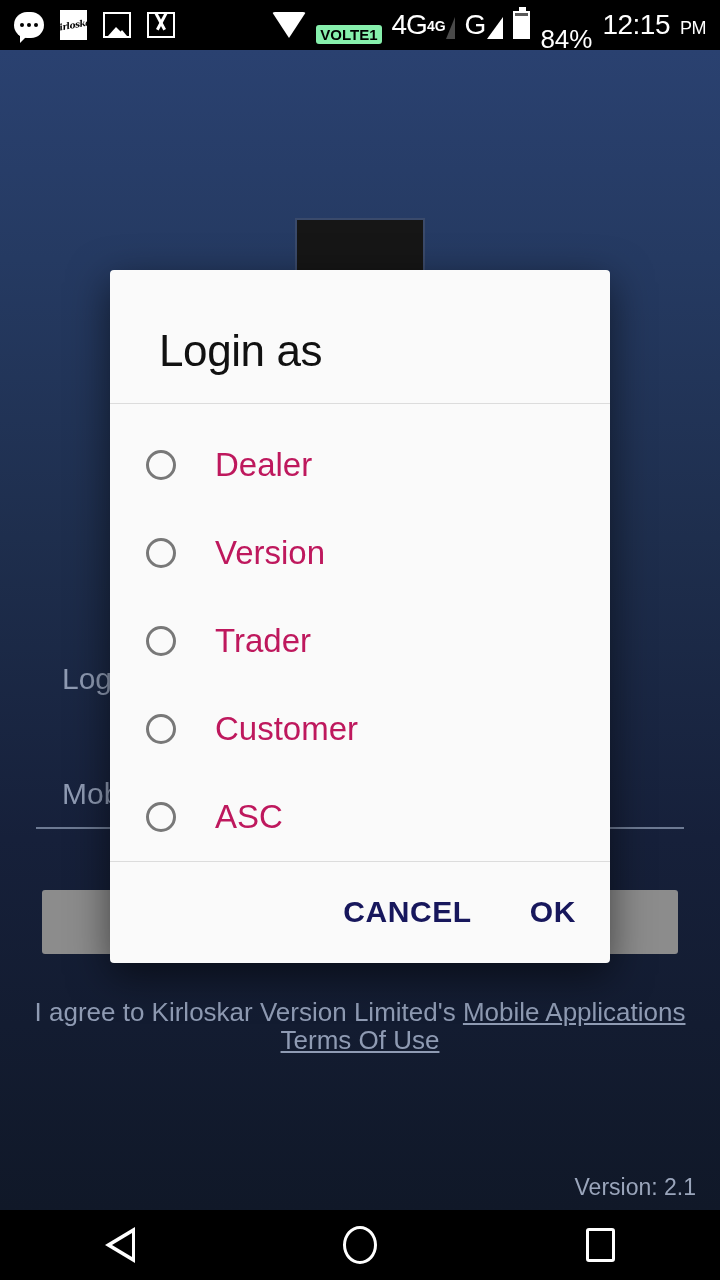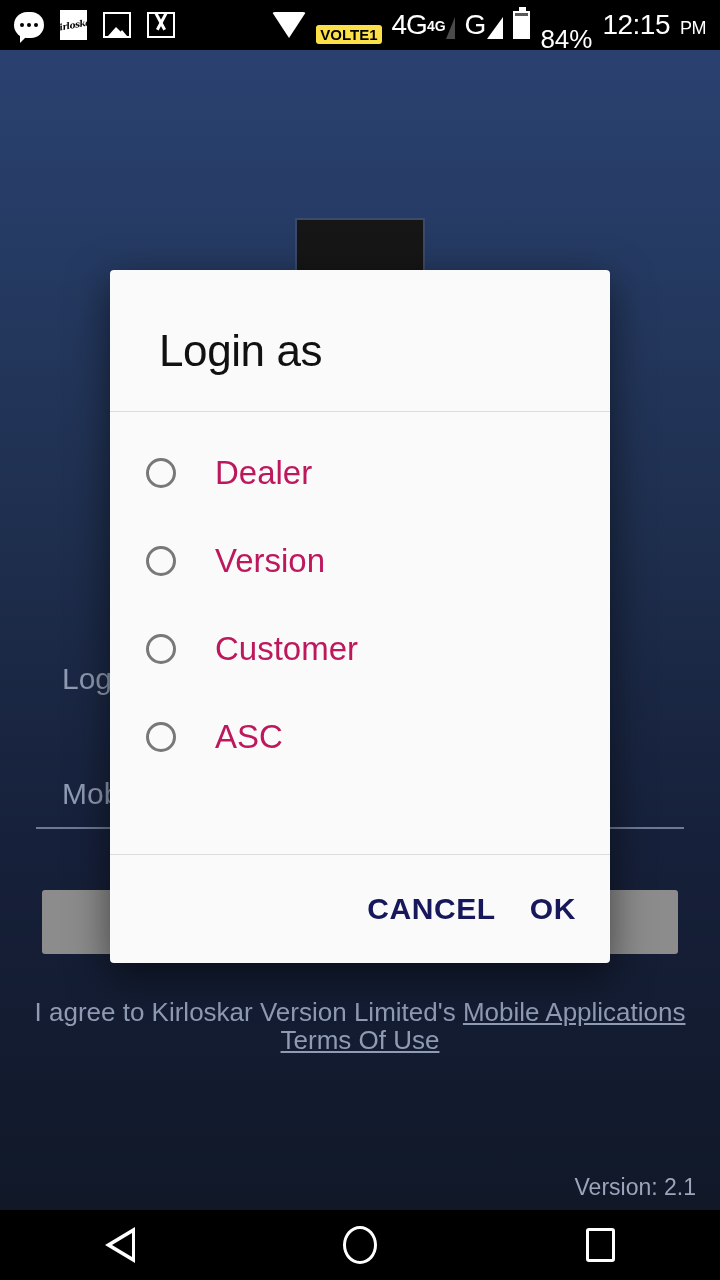--- a/index.html
+++ b/index.html
@@ -62,21 +62,21 @@
   }
   .gmail-icon::before { left:4px; transform:rotate(-28deg); transform-origin:top left; }
   .gmail-icon::after  { right:4px; transform:rotate(28deg); transform-origin:top right; }
 
   .wifi-icon {
     width:0; height:0; border-left:17px solid transparent;
     border-right:17px solid transparent; border-top:26px solid #fff;
     border-radius:3px;
   }
   .volte-badge {
-    background:#fde047; color:#000; font-size:15px; font-weight:700;
+    background:#86efac; color:#000; font-size:15px; font-weight:700;
     padding:1px 4px; border-radius:3px; letter-spacing:0px;
     font-family:"Liberation Sans", sans-serif; line-height:1.15;margin-top:19px;
   }
   .net-group { display:flex; align-items:center; }
   .net-label { font-size:28px; font-weight:400; line-height:1; letter-spacing:-1px; }
   .net-sup { font-size:14px; font-weight:700; line-height:1; margin-top:1px; }
   .sig-tri {
     width:0; height:0; border-left:16px solid transparent;
     border-bottom:22px solid #fff; margin-left:2px; align-self:flex-end;
   }
@@ -151,21 +151,21 @@
   }
   .radio-circle {
     width:30px; height:30px; border:3px solid #787878; border-radius:50%;
     flex:0 0 auto; box-sizing:border-box;
   }
   .radio-label {
     margin-left:39px; font-size:33px; color:#be185d; font-weight:400;
   }
   #dialog-actions {
     height:108px; display:flex; align-items:center; justify-content:flex-end;
-    padding-right:30px; gap:26px;
+    padding-right:30px; gap:50px;
   }
   .dlg-btn {
     background:none; border:none; cursor:pointer;
     font-family:"Liberation Sans", sans-serif;
     font-size:30px; font-weight:700; color:#17175c; letter-spacing:0.6px;
     padding:6px 4px;
   }
 
   
   #nav-bar {
@@ -269,20 +269,24 @@
       <div class="radio-row">
         <span class="radio-circle"></span>
         <span class="radio-label">Dealer</span>
       </div>
       <div class="radio-row">
         <span class="radio-circle"></span>
         <span class="radio-label">Version</span>
       </div>
       <div class="radio-row">
         <span class="radio-circle"></span>
+        <span class="radio-label">Trader</span>
+      </div>
+      <div class="radio-row">
+        <span class="radio-circle"></span>
         <span class="radio-label">Customer</span>
       </div>
       <div class="radio-row">
         <span class="radio-circle"></span>
         <span class="radio-label">ASC</span>
       </div>
     </div>
 
     <div class="hr"></div>
     <div id="dialog-actions">

